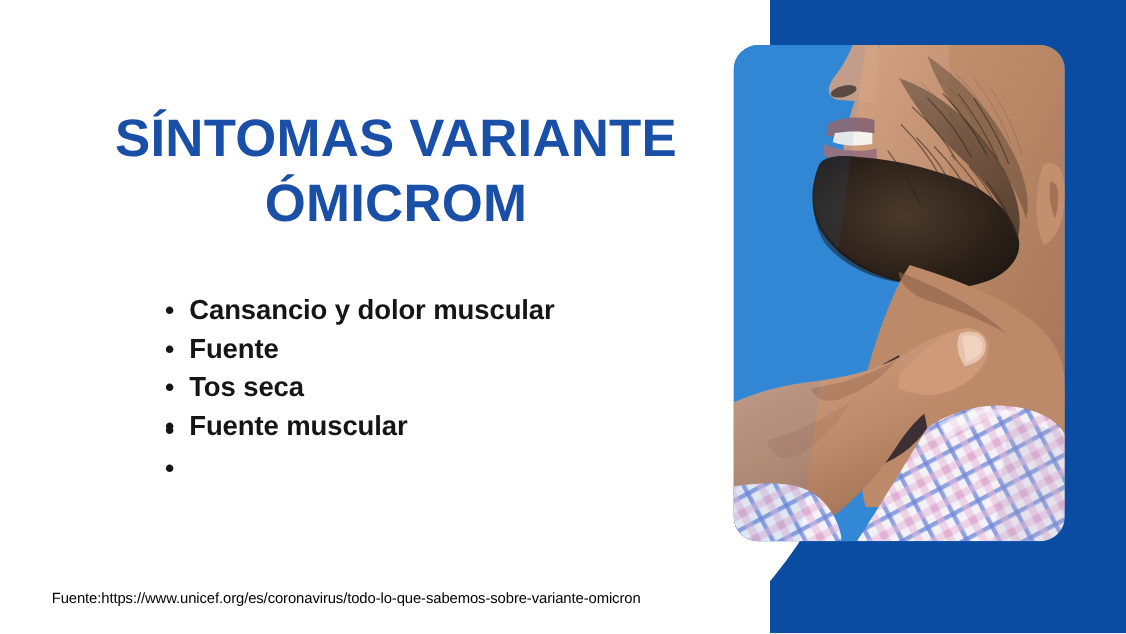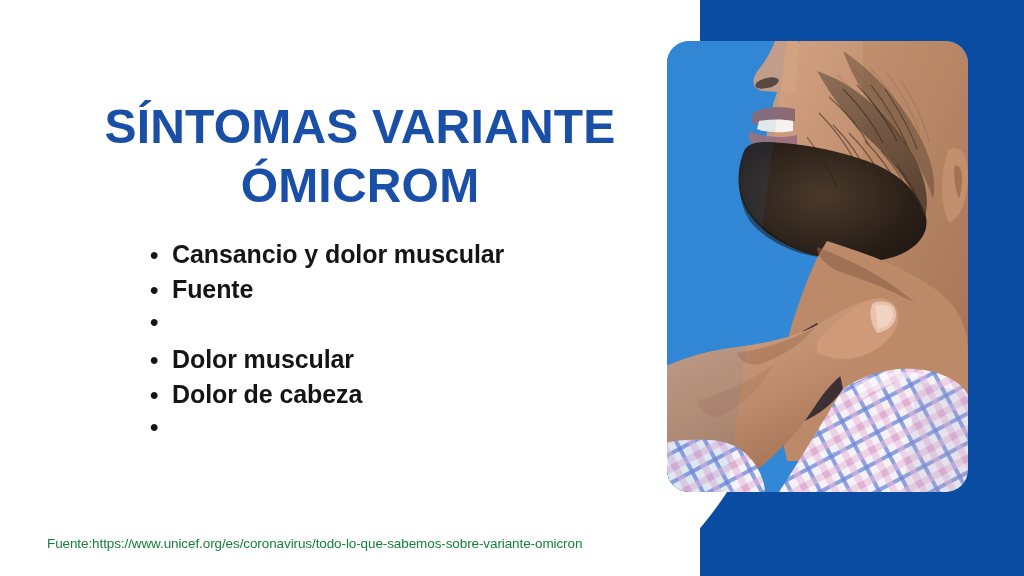--- a/index.html
+++ b/index.html
@@ -64,30 +64,31 @@
     display: inline-block;
     width: 22px;
     flex: 0 0 22px;
     font-size: 24px;
     line-height: 1;
     color: #151515;
     text-align: left;
   }
   .symptom-label {
     display: inline-block;
+    margin-top: 28px;
   }
 
   
   .source-note {
     position: absolute;
     left: 47px;
     top: 536px;
     font-size: 13.5px;
     font-weight: 400;
-    color: #15803d;
+    color: #000000;
     letter-spacing: -0.1px;
     white-space: nowrap;
   }
 
   
   .photo-frame {
     position: absolute;
     left: 667px;
     top: 41px;
     width: 301px;
@@ -125,28 +126,28 @@
     <li class="symptom-item">
       <span class="bullet-dot">•</span>
       <span class="symptom-label">Cansancio y dolor muscular</span>
     </li>
     <li class="symptom-item">
       <span class="bullet-dot">•</span>
       <span class="symptom-label">Fuente</span>
     </li>
     <li class="symptom-item">
       <span class="bullet-dot">•</span>
-    </li>
-    <li class="symptom-item">
-      <span class="bullet-dot">•</span>
-      <span class="symptom-label">Dolor muscular</span>
-    </li>
-    <li class="symptom-item">
-      <span class="bullet-dot">•</span>
-      <span class="symptom-label">Dolor de cabeza</span>
+      <span class="symptom-label">Tos seca</span>
+    </li>
+    <li class="symptom-item">
+      <span class="bullet-dot">•</span>
+      <span class="symptom-label">Fuente muscular</span>
+    </li>
+    <li class="symptom-item">
+      <span class="bullet-dot">•</span>
     </li>
     <li class="symptom-item">
       <span class="bullet-dot">•</span>
     </li>
   </ul>
 
   <div class="source-note">Fuente:https://www.unicef.org/es/coronavirus/todo-lo-que-sabemos-sobre-variante-omicron</div>
 
   <div class="photo-frame">
     <svg viewBox="0 0 301 451" preserveAspectRatio="xMidYMid slice">

